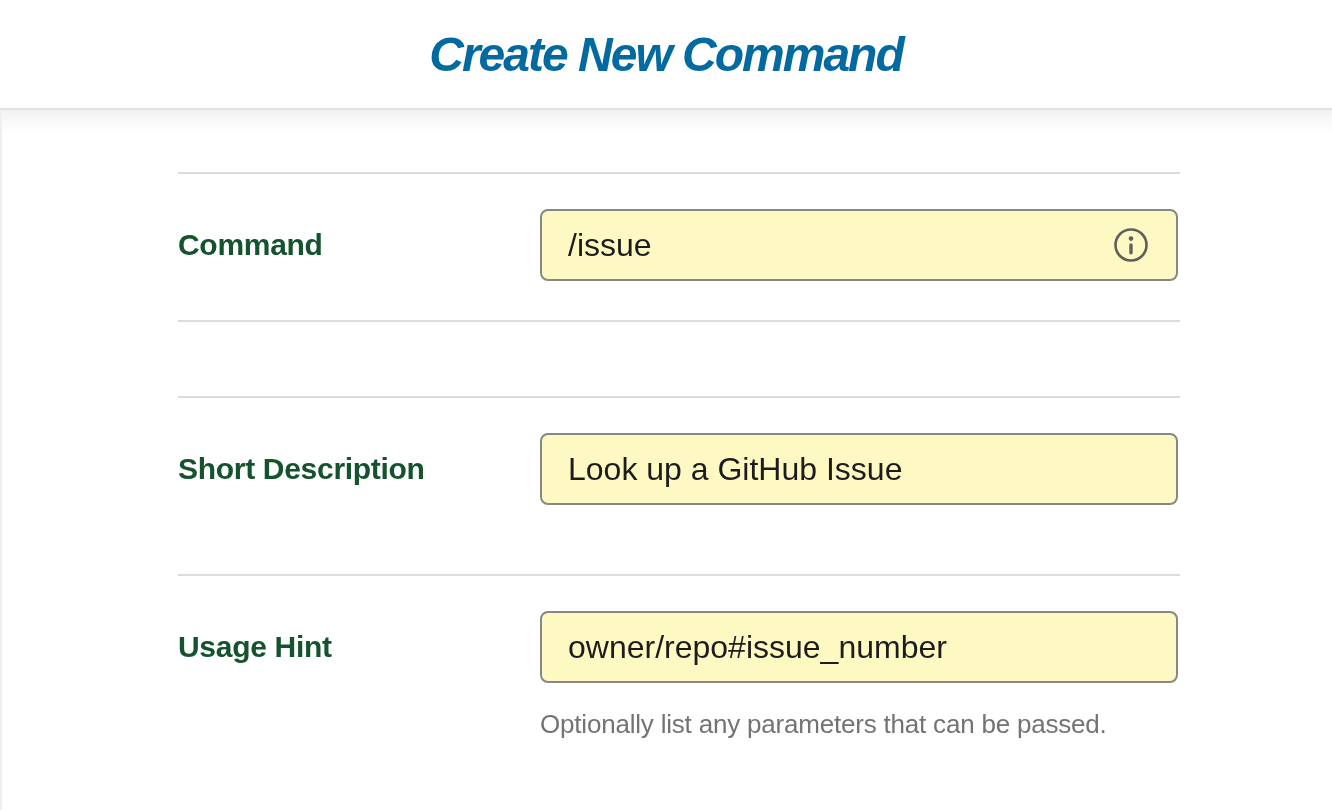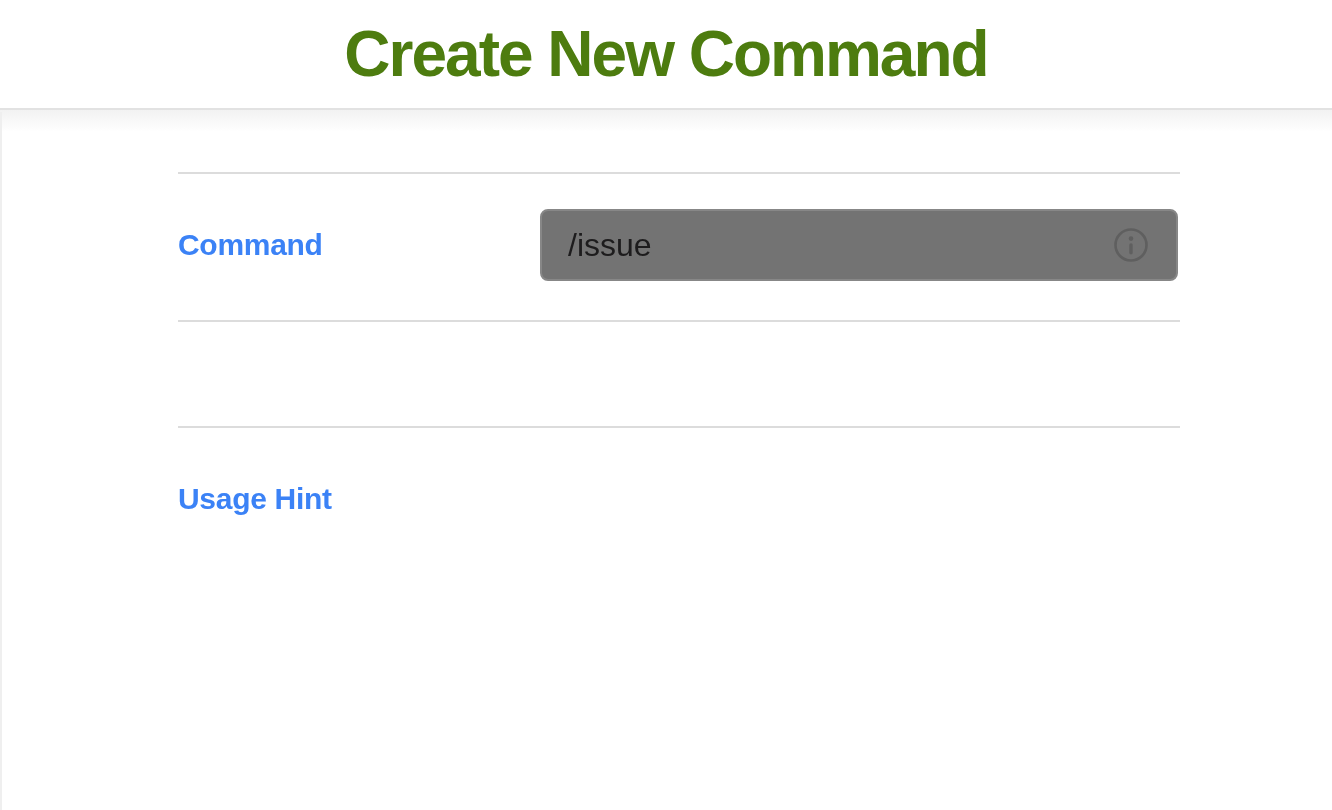--- a/index.html
+++ b/index.html
@@ -15,24 +15,25 @@
   
   .page-header {
     height: 110px;
     display: flex;
     align-items: center;
     justify-content: center;
     background: #ffffff;
     border-bottom: 2px solid #e2e2e2;
   }
   .page-title {
-    font-size: 64px;
+    font-size: 48px;
     font-weight: bold;
     letter-spacing: -2px;
-    color: #4d7c0f;
+    color: #0369a1;
+    font-style: italic;
   }
   .header-shadow {
     height: 22px;
     background: linear-gradient(#f2f2f2, #ffffff);
   }
   .left-edge {
     position: absolute;
     left: 0; top: 112px; bottom: 0;
     width: 2px;
     background: #efefef;
@@ -51,33 +52,33 @@
   .form-row.row-usage {
     padding-bottom: 27px;
     margin-top: 30px;
   }
   .field-label {
     flex: 0 0 362px;
     font-size: 30px;
     font-weight: bold;
     letter-spacing: -0.3px;
     line-height: 72px; 
-    color: #3b82f6;
+    color: #14532d;
   }
   .field-col { flex: 1; }
   .input-wrap {
     position: relative;
     width: 638px;
   }
   .text-input {
     width: 100%;
     height: 72px;
     border: 2px solid #878787;
     border-radius: 8px;
-    background: #737373;
+    background: #fef9c3;
     padding: 0 78px 0 26px;
     font-family: "Liberation Sans", sans-serif;
     font-size: 32px;
     color: #1d1c1d;
     outline: none;
   }
   .input-wrap.no-icon .text-input { padding-right: 26px; }
   .info-icon {
     position: absolute;
     right: 29px;
@@ -117,18 +118,32 @@
           <circle cx="18" cy="11.6" r="2.3" fill="#5f5f5f"></circle>
           <rect x="16.3" y="16.2" width="3.4" height="11.3" rx="1.7" fill="#5f5f5f"></rect>
         </svg>
       </div>
     </div>
   </div>
 
   <div class="form-row">
   </div>
 
+  <div class="form-row">
+    <label class="field-label">Short Description</label>
+    <div class="field-col">
+      <div class="input-wrap no-icon">
+        <input class="text-input" type="text" value="Look up a GitHub Issue" style="">
+      </div>
+    </div>
+  </div>
 
   <div class="form-row row-usage">
     <label class="field-label">Usage Hint</label>
+    <div class="field-col">
+      <div class="input-wrap no-icon">
+        <input class="text-input" type="text" value="owner/repo#issue_number" style="">
+      </div>
+      <p class="helper-text">Optionally list any parameters that can be passed.</p>
+    </div>
   </div>
 
 </main>
 
 </body></html>

